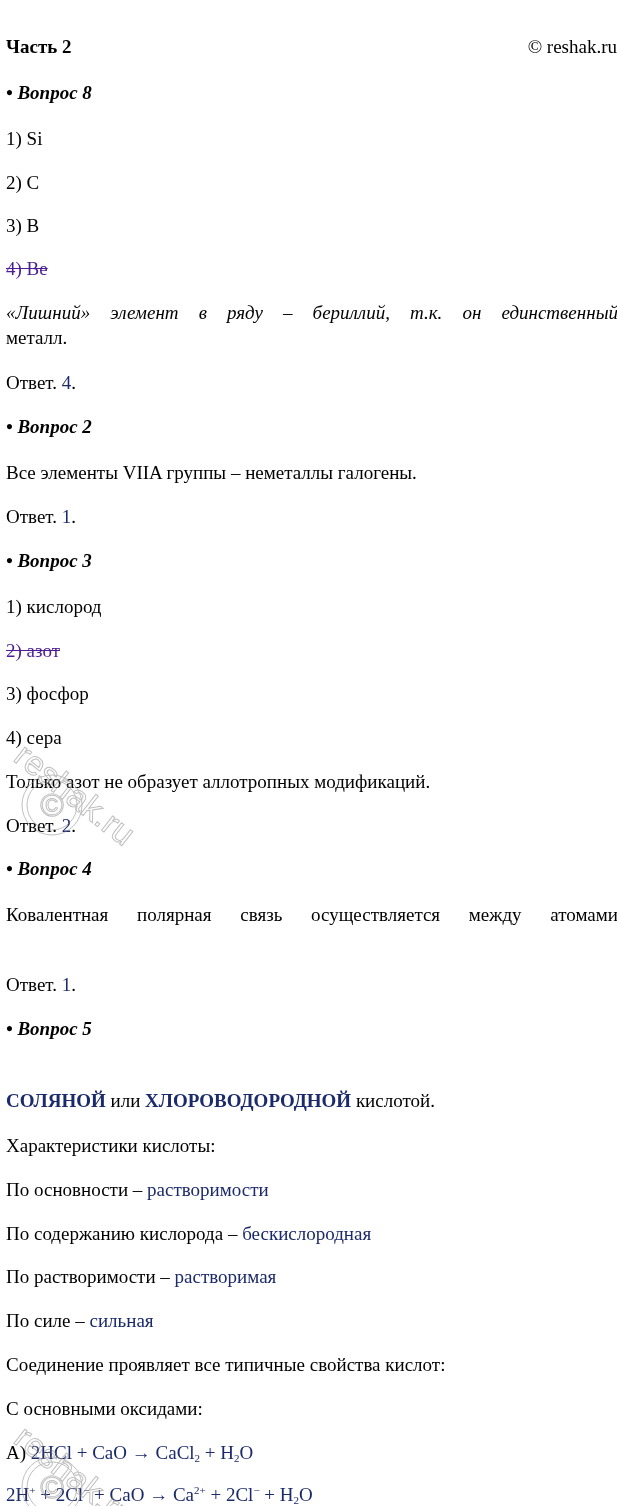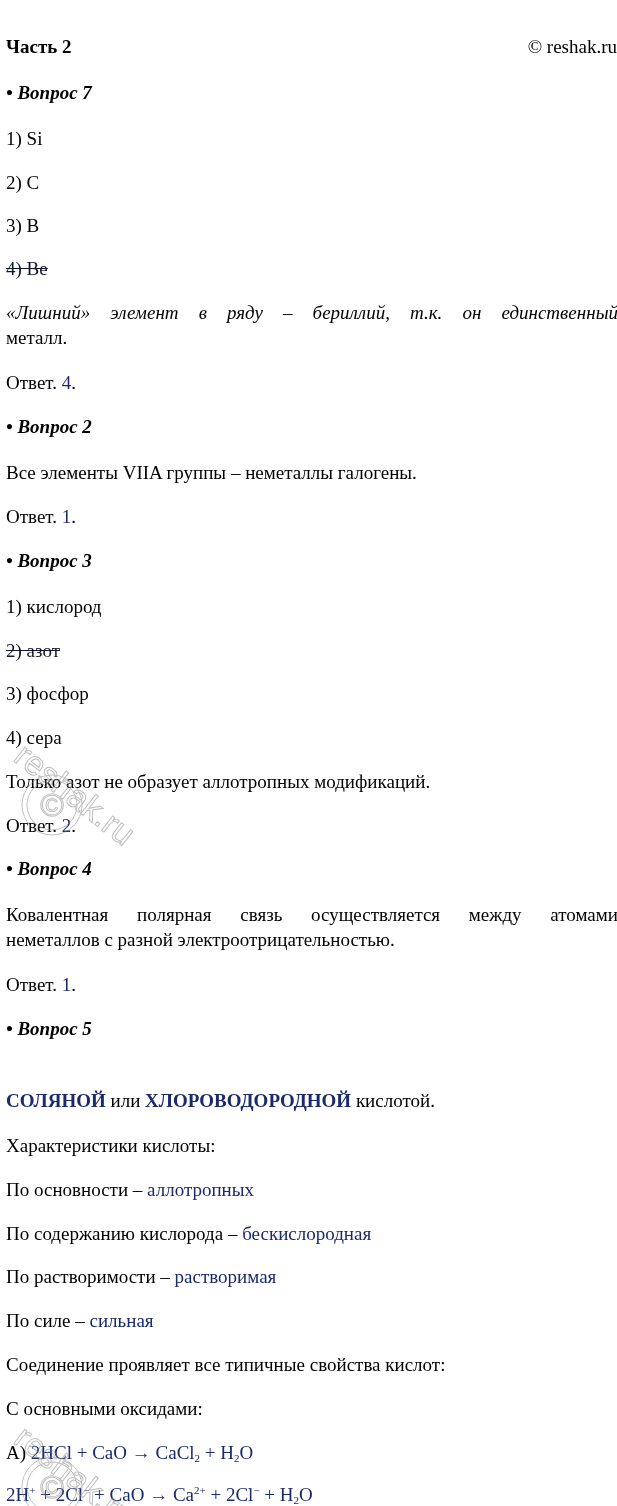--- a/index.html
+++ b/index.html
@@ -41,21 +41,21 @@
       position: absolute;
       right: 4px;
       top: -4px;
       font-size: 19px;
     }
     .qhead {
       font-weight: bold;
       font-style: italic;
     }
     .blue { color: #1b2a6b; }
-    .strike { color: #0f172a; text-decoration: line-through; }
+    .strike { color: #4c1d95; text-decoration: line-through; }
     .justify {
       position: absolute;
       left: 2px;
       width: 612px;
       text-align: justify;
       text-align-last: justify;
       line-height: 22px;
     }
     .bold-blue {
       color: #1b2a6b;
@@ -71,21 +71,21 @@
     }
   </style>
 </head>
 <body>
 
 <div class="page">
 
   <div class="header-title">Часть 2</div>
   <div class="header-copy">© reshak.ru</div>
 
-  <div class="line qhead" style="top:42px;">• Вопрос 7</div>
+  <div class="line qhead" style="top:42px;">• Вопрос 8</div>
   <div class="line" style="top:88px;">1) Si</div>
   <div class="line" style="top:132px;">2) C</div>
   <div class="line" style="top:175px;">3) B</div>
   <div class="line strike" style="top:218px;">4) Be</div>
   <div class="justify" style="top:262px;font-style:italic;">«Лишний» элемент в ряду – бериллий, т.к. он единственный</div>
   <div class="line" style="top:287px;">металл.</div>
   <div class="line" style="top:332px;">
     <span>Ответ.</span>
     <span class="blue">4</span><span>.</span>
   </div>
@@ -103,38 +103,37 @@
   <div class="line" style="top:643px;">3) фосфор</div>
   <div class="line" style="top:687px;">4) сера</div>
   <div class="line" style="top:731px;">Только азот не образует аллотропных модификаций.</div>
   <div class="line" style="top:775px;">
     <span>Ответ.</span>
     <span class="blue">2</span><span>.</span>
   </div>
 
   <div class="line qhead" style="top:818px;text-align:right;">• Вопрос 4</div>
   <div class="justify" style="top:864px;">Ковалентная полярная связь осуществляется между атомами</div>
-  <div class="line" style="top:889px;">неметаллов с разной электроотрицательностью.</div>
   <div class="line" style="top:934px;">
     <span>Ответ.</span>
     <span class="blue">1</span><span>.</span>
   </div>
 
   <div class="line qhead" style="top:978px;">• Вопрос 5</div>
   <div class="line" style="top:1050px;">
     <span class="bold-blue">СОЛЯНОЙ</span>
     <span>или</span>
     <span class="bold-blue">ХЛОРОВОДОРОДНОЙ</span>
     <span>кислотой.</span>
   </div>
   <div class="line" style="top:1095px;">Характеристики кислоты:</div>
 
   <div class="line" style="top:1139px;">
     <span>По основности –</span>
-    <span class="blue">аллотропных</span>
+    <span class="blue">растворимости</span>
   </div>
   <div class="line" style="top:1183px;">
     <span>По содержанию кислорода –</span>
     <span class="blue">бескислородная</span>
   </div>
   <div class="line" style="top:1226px;">
     <span>По растворимости –</span>
     <span class="blue">растворимая</span>
   </div>
   <div class="line" style="top:1270px;">

